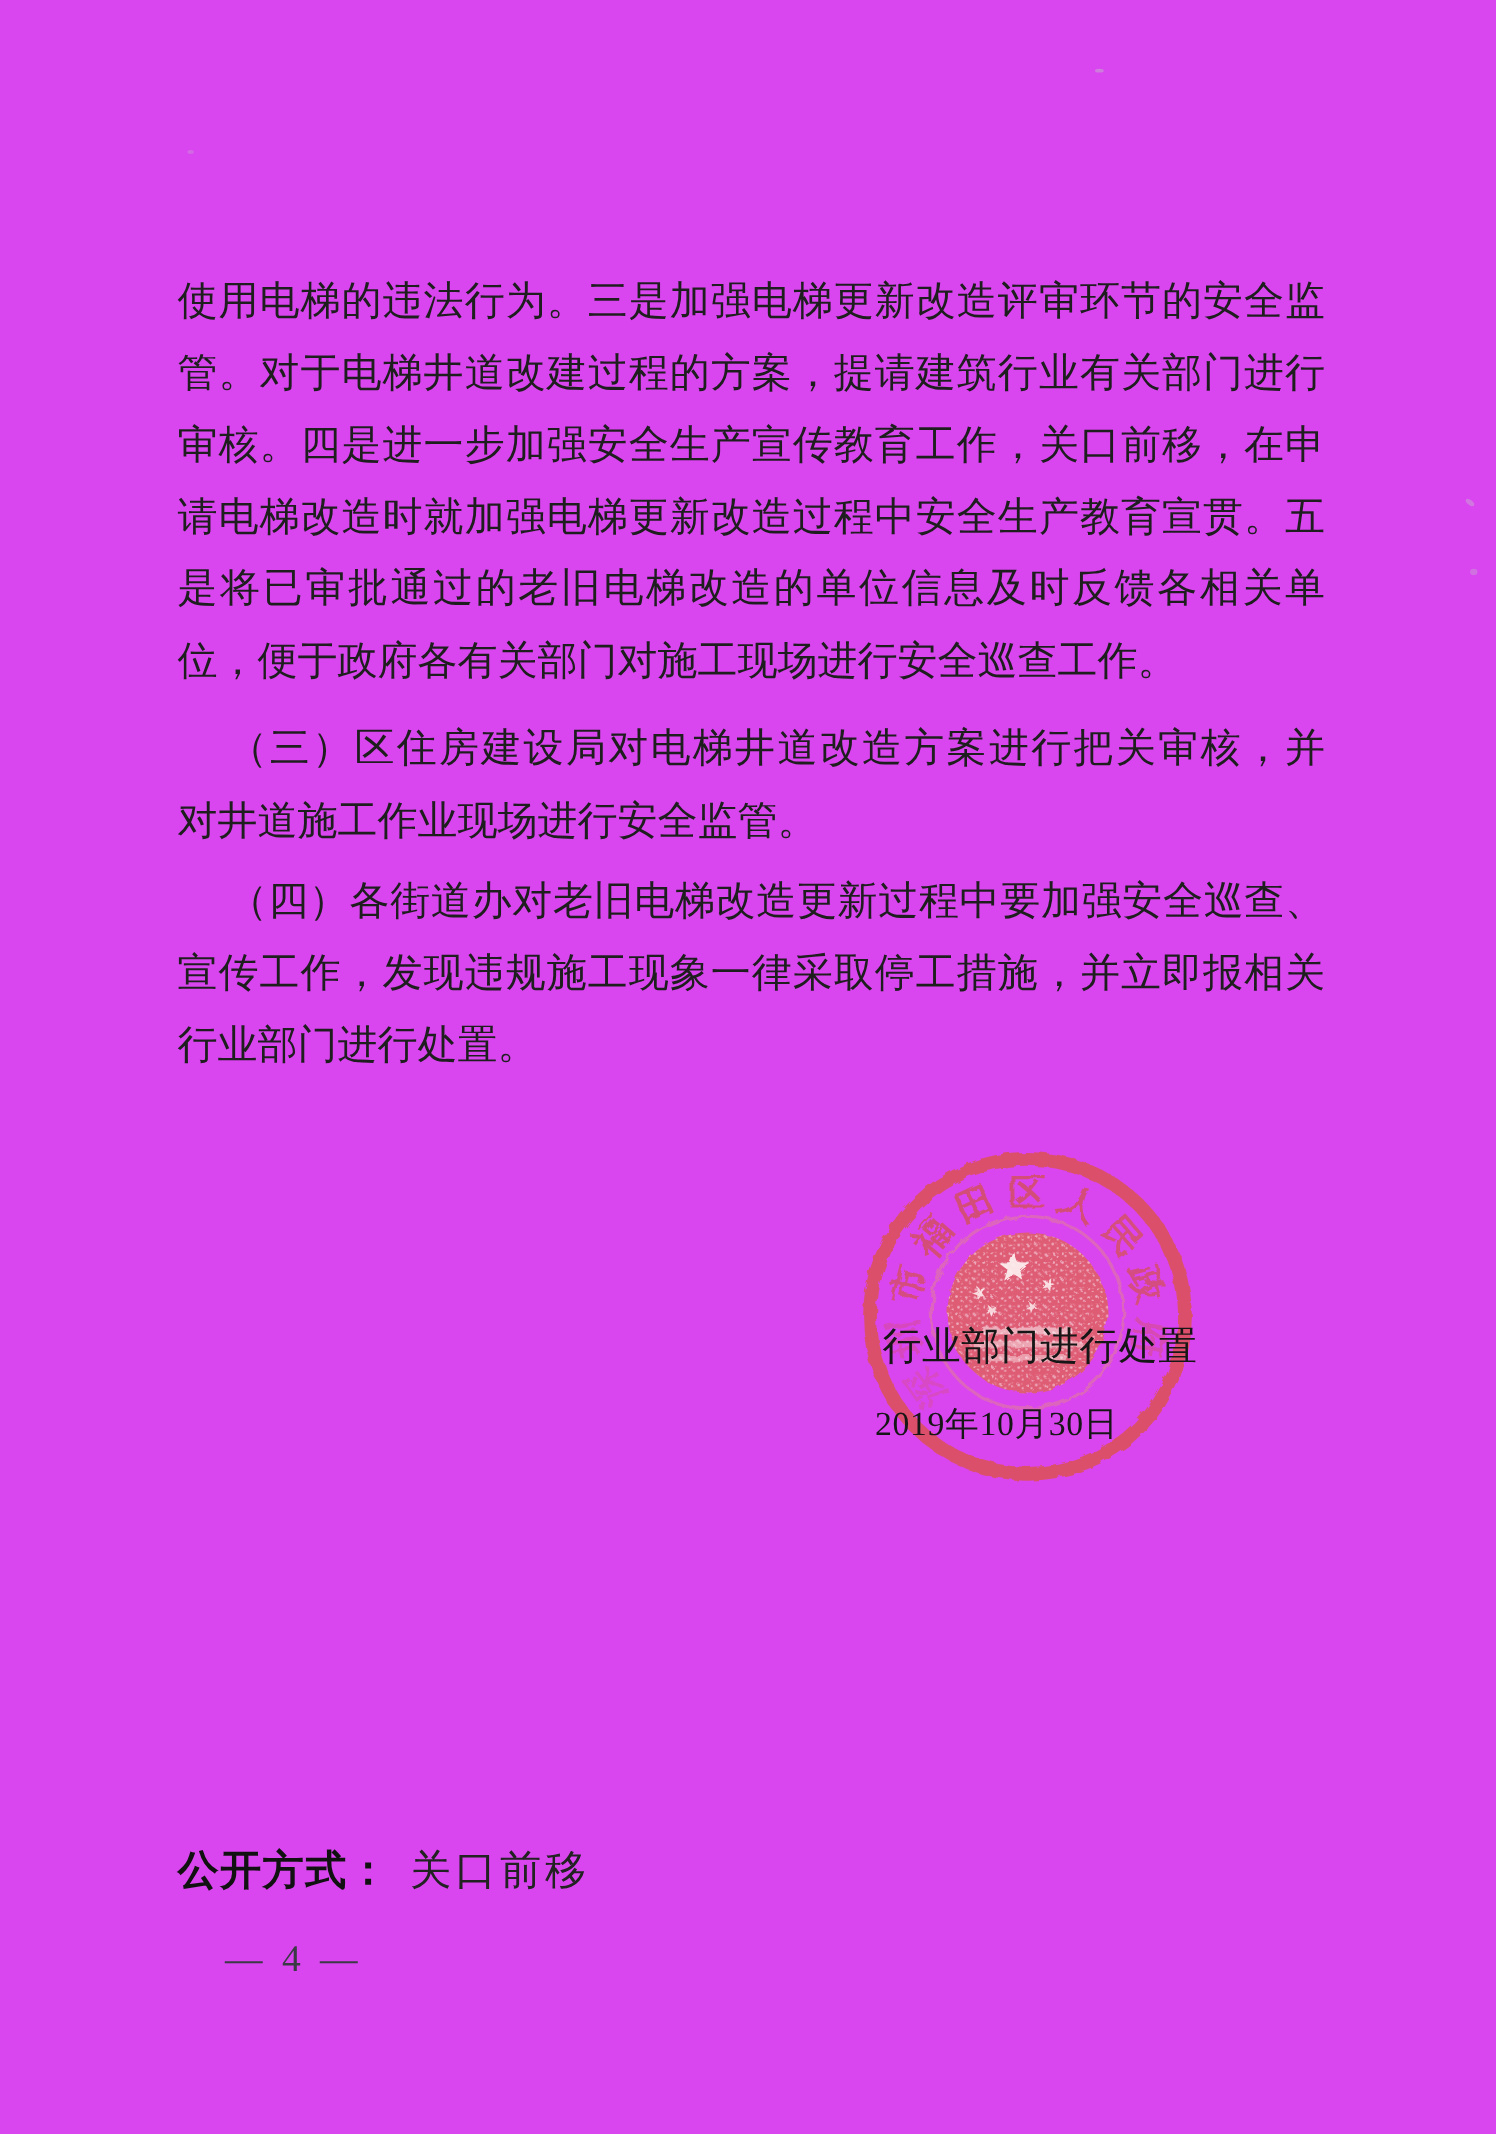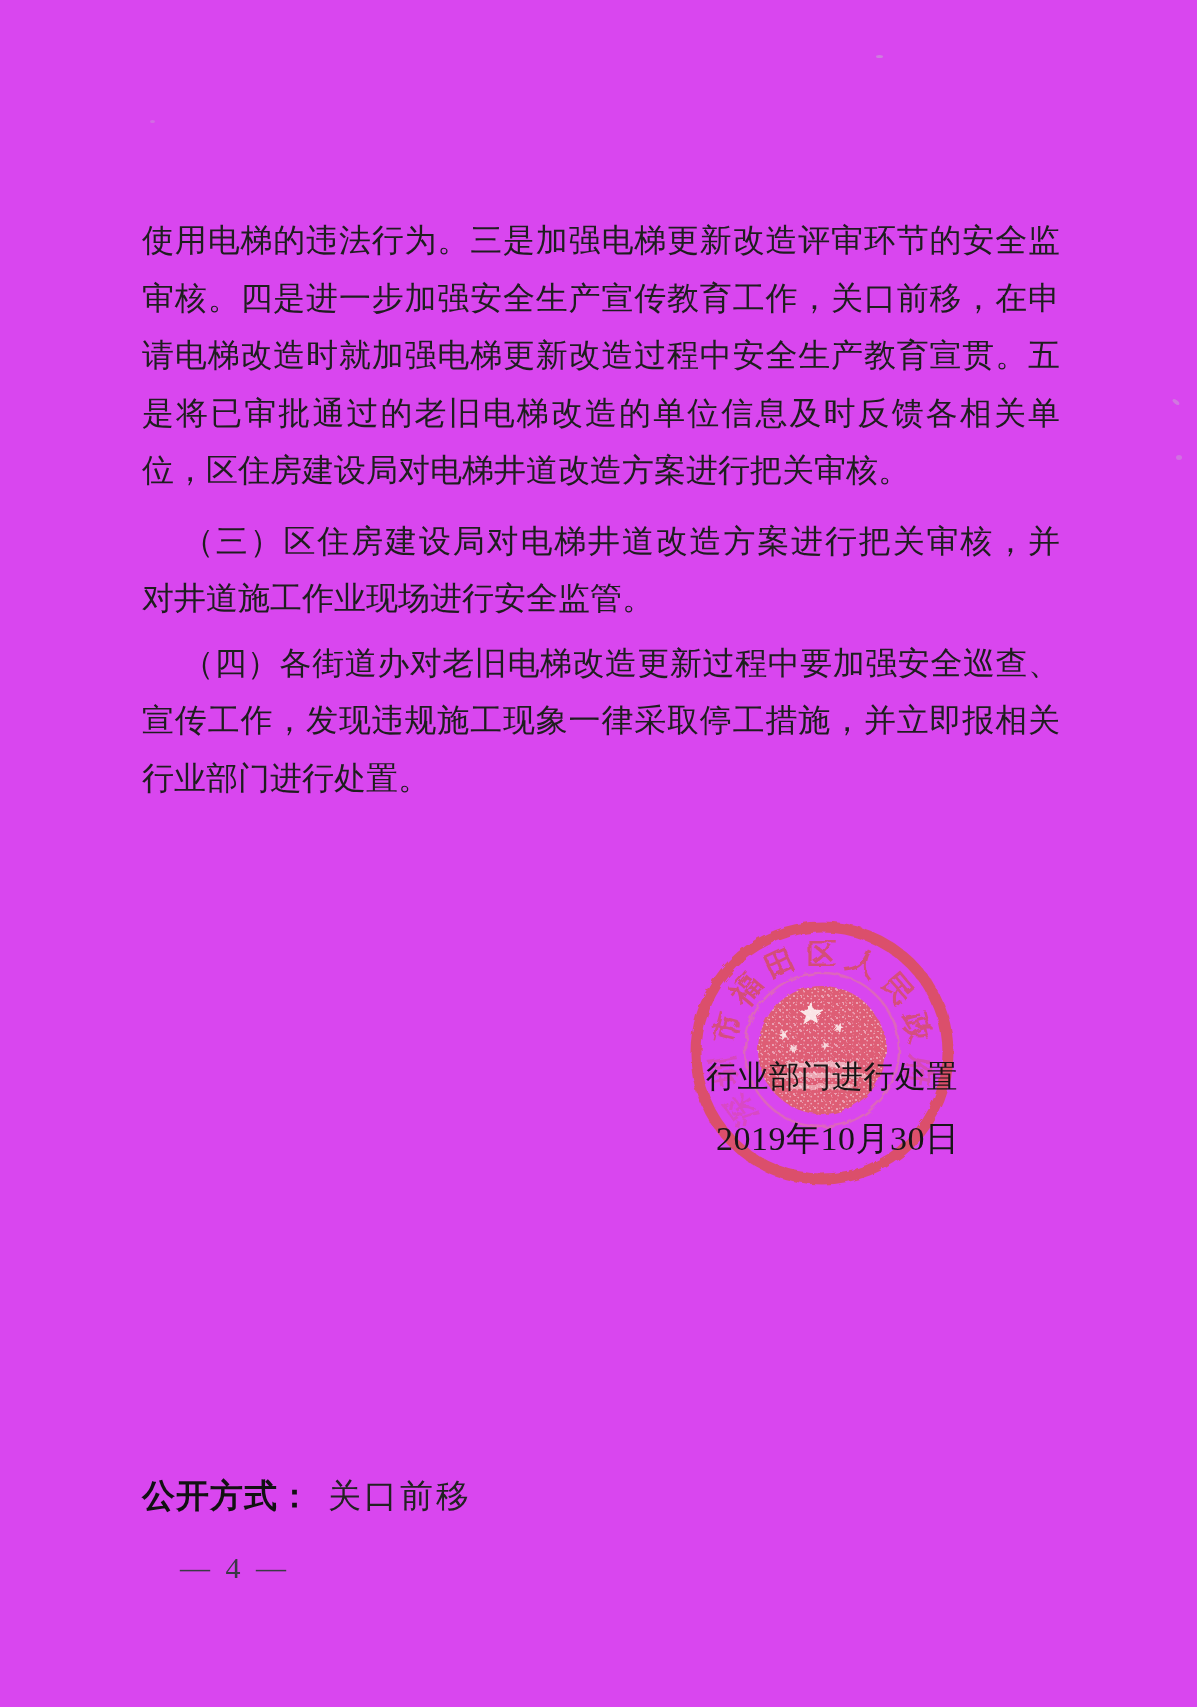--- a/index.html
+++ b/index.html
@@ -53,23 +53,23 @@
     position: absolute;
     left: 706px;
     top: 1060px;
     font-size: 31px;
     line-height: 34px;
     letter-spacing: 0.5px;
     color: #161616;
   }
   .sig-date {
     position: absolute;
-    left: 716px;
+    left: 700px;
     top: 1122px;
-    font-size: 34px;
+    font-size: 27px;
     line-height: 34px;
     letter-spacing: 0.5px;
     color: #161616;
   }
   
   .pub-line {
     position: absolute;
     left: 142px;
     top: 1476px;
     font-size: 33px;
@@ -110,24 +110,25 @@
 <div class="page">
 
   <div class="speck a"></div>
   <div class="speck b"></div>
   <div class="speck c"></div>
   <div class="speck d"></div>
 
   <div class="bodytext">
     <div class="para p1">
       <div class="line">使用电梯的违法行为。三是加强电梯更新改造评审环节的安全监</div>
+      <div class="line">管。对于电梯井道改建过程的方案，提请建筑行业有关部门进行</div>
       <div class="line">审核。四是进一步加强安全生产宣传教育工作，关口前移，在申</div>
       <div class="line">请电梯改造时就加强电梯更新改造过程中安全生产教育宣贯。五</div>
       <div class="line">是将已审批通过的老旧电梯改造的单位信息及时反馈各相关单</div>
-      <div class="line last">位，区住房建设局对电梯井道改造方案进行把关审核。</div>
+      <div class="line last">位，便于政府各有关部门对施工现场进行安全巡查工作。</div>
     </div>
     <div class="para p2">
       <div class="line ind">（三）区住房建设局对电梯井道改造方案进行把关审核，并</div>
       <div class="line last">对井道施工作业现场进行安全监管。</div>
     </div>
     <div class="para p3">
       <div class="line ind">（四）各街道办对老旧电梯改造更新过程中要加强安全巡查、</div>
       <div class="line">宣传工作，发现违规施工现象一律采取停工措施，并立即报相关</div>
       <div class="line last">行业部门进行处置。</div>
     </div>

